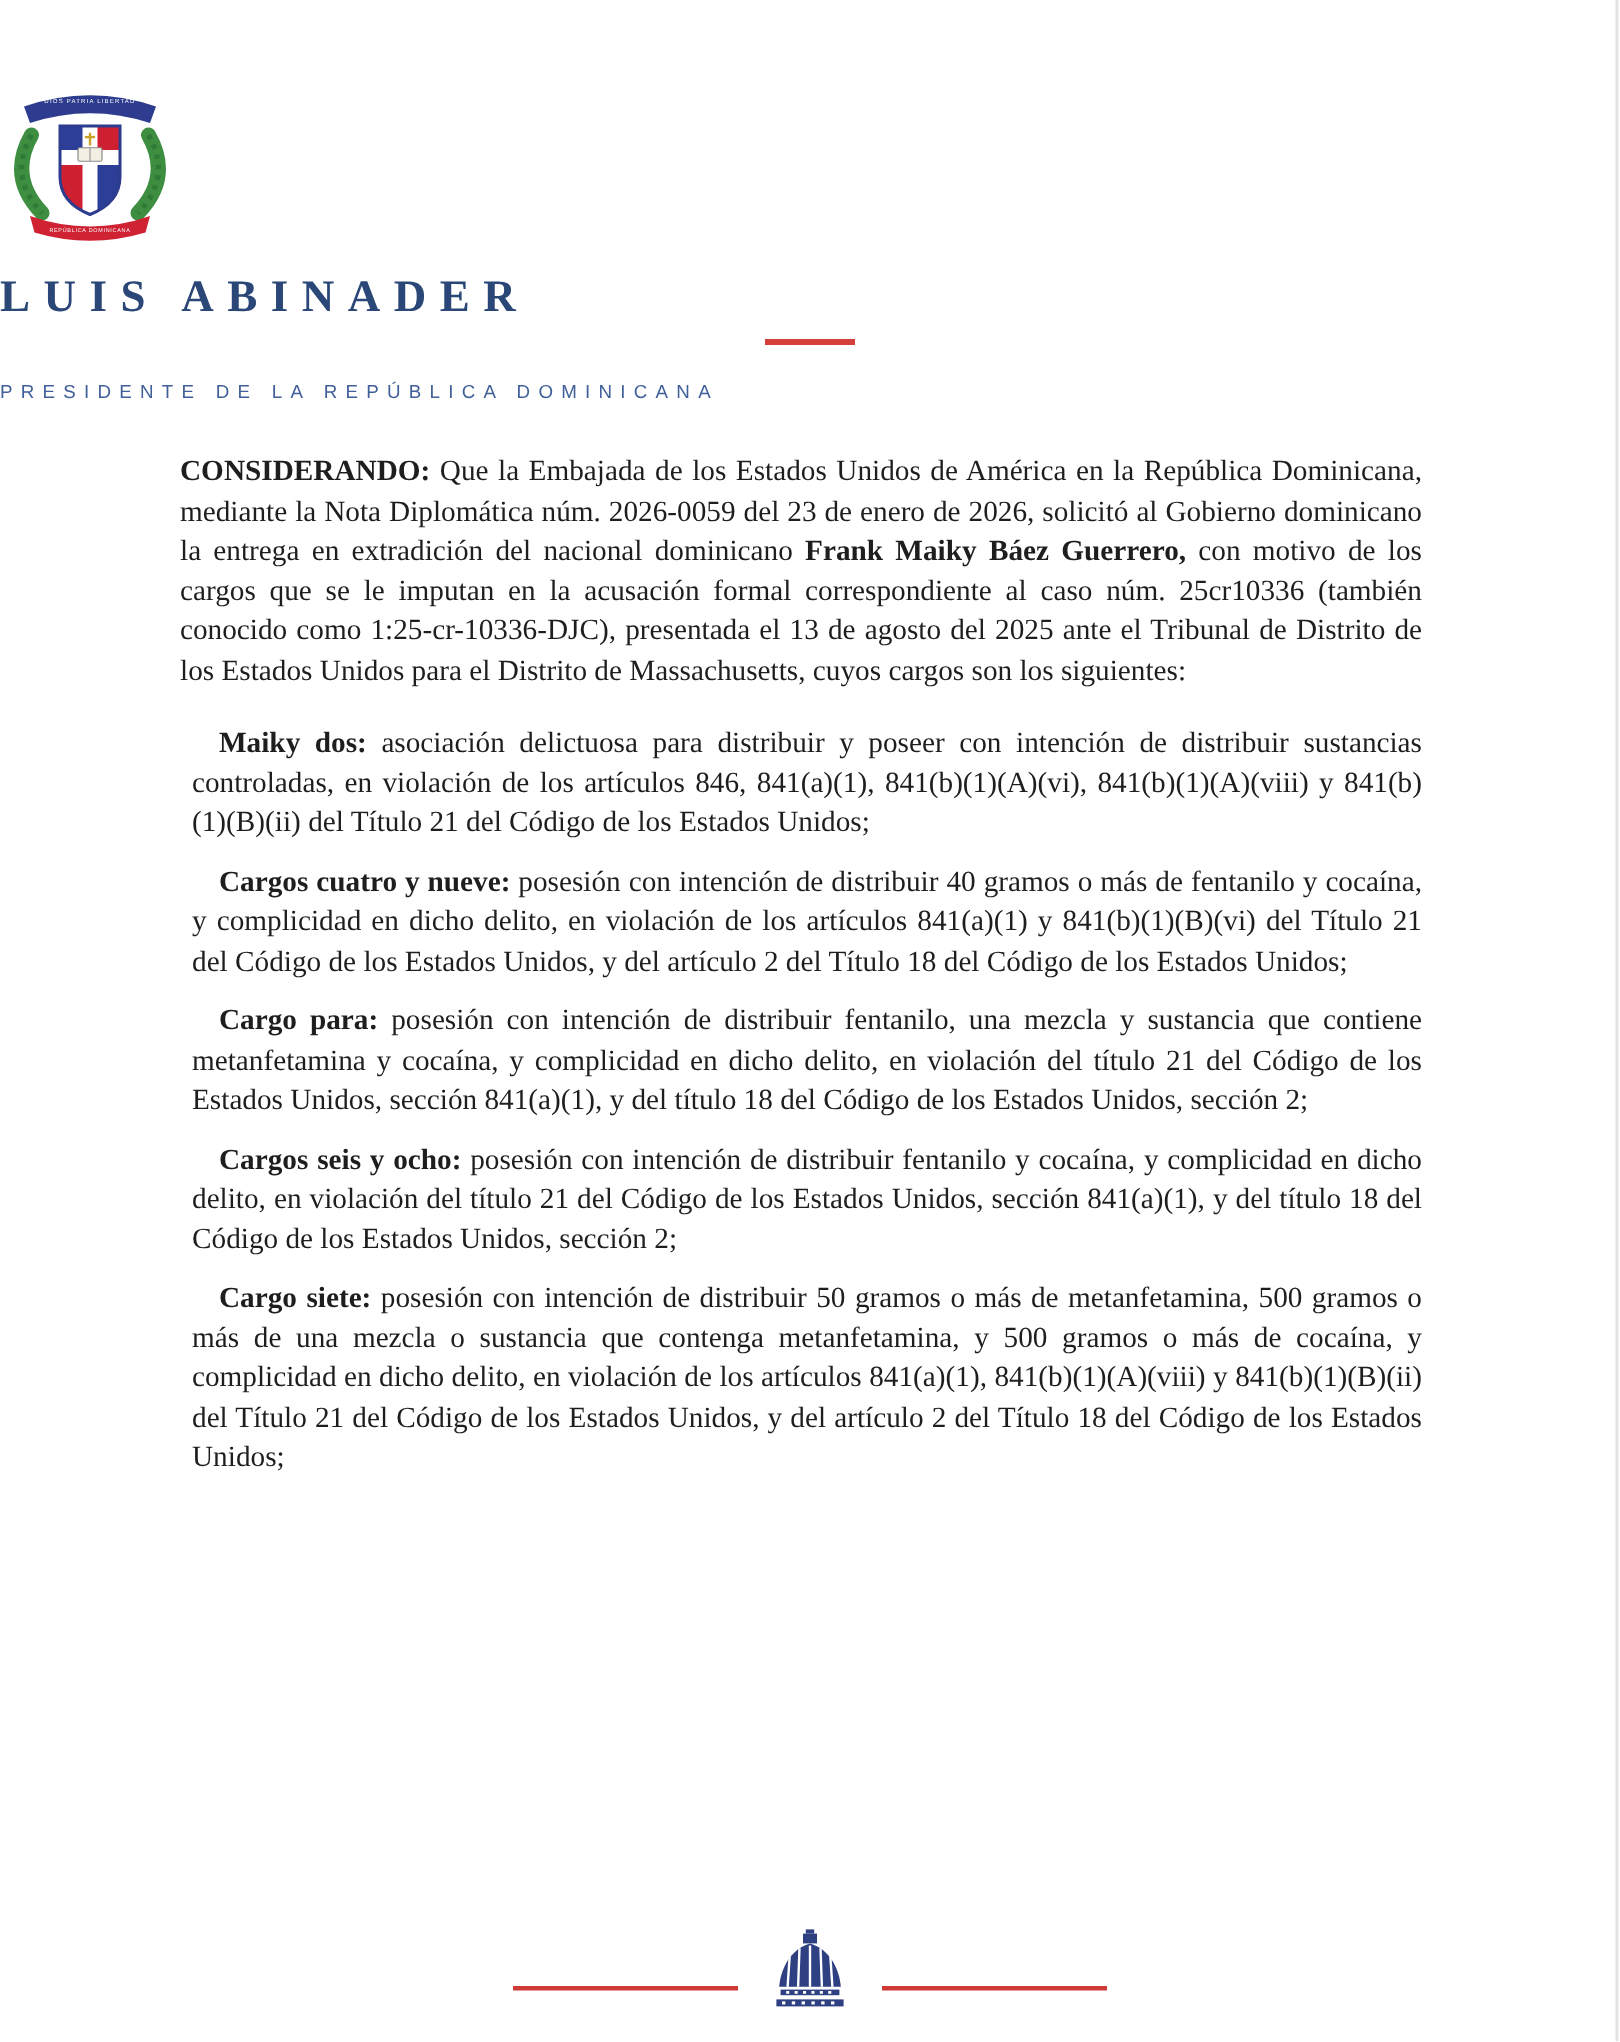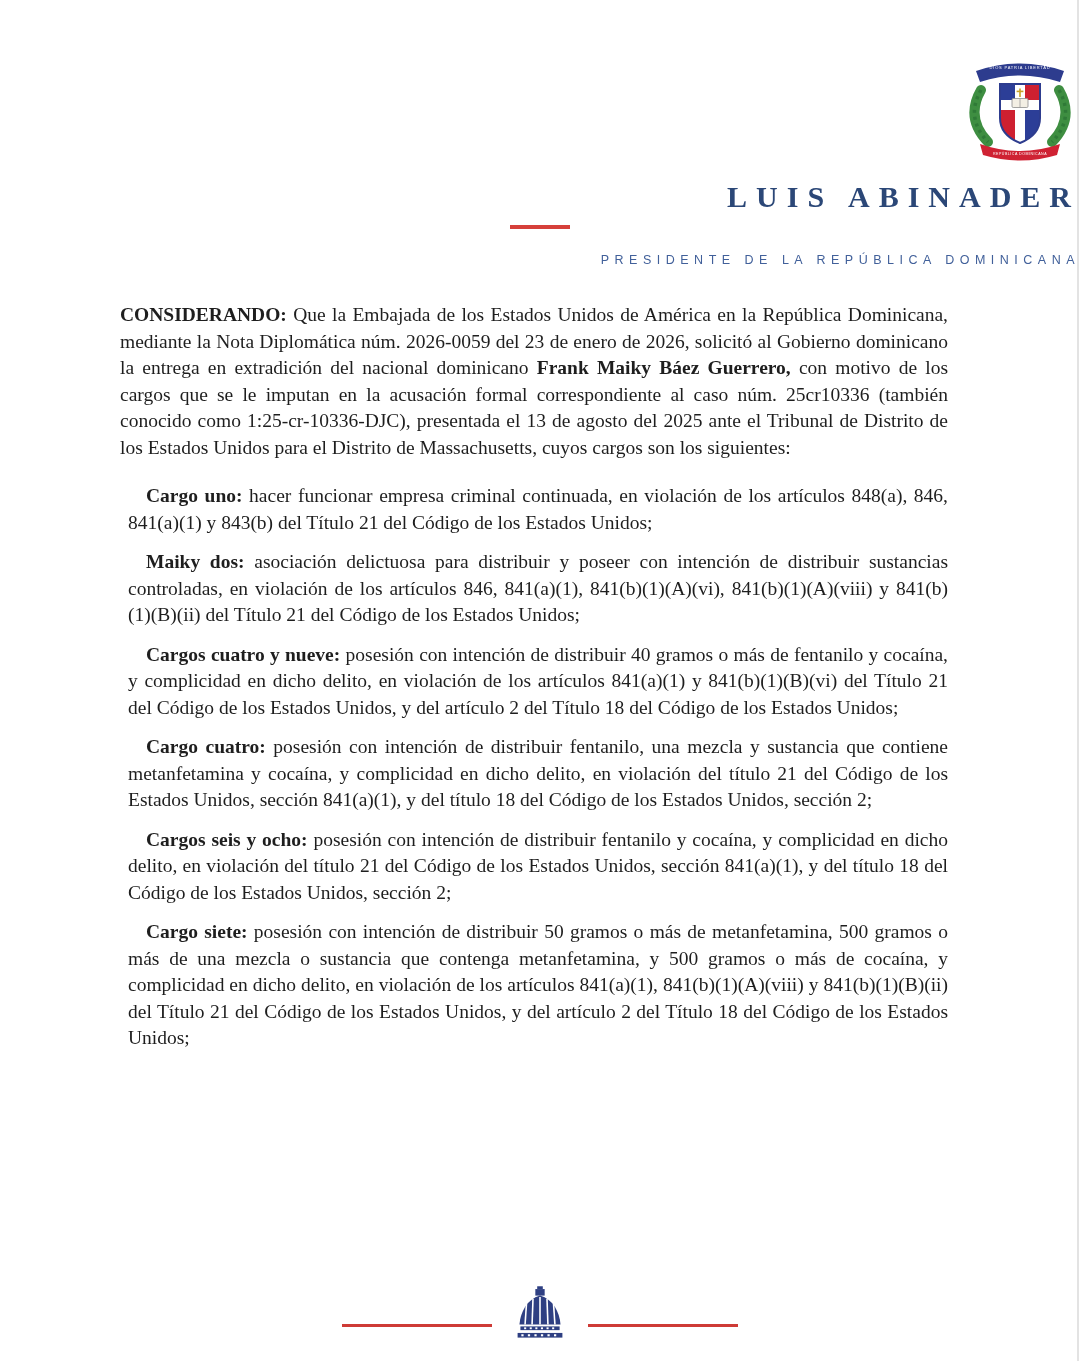--- a/index.html
+++ b/index.html
@@ -9,21 +9,21 @@
     background:#ffffff;
     font-family:"Liberation Serif", serif;
     position:relative;
     overflow:hidden;
   }
   .scan-edge {
     position:absolute; right:1px; top:0; bottom:0; width:2px;
     background:#d9d9d9; opacity:.75;
   }
   
-  .header { position:absolute; top:0; left:0; right:0; text-align:right; }
+  .header { position:absolute; top:0; left:0; right:0; text-align:left; }
   .coa { width:120px; height:112px; margin-top:52px; }
   .president-name {
     margin-top:12px;
     font-size:30px; letter-spacing:9px;
     color:#2b4777; font-weight:600;
   }
   .red-divider {
     width:60px; height:4px; background:#d6403a;
     margin:11px auto 13px auto;
   }
@@ -103,24 +103,23 @@
   </svg>
 
   <div class="president-name">LUIS ABINADER</div>
   <div class="red-divider"></div>
   <div class="president-title">PRESIDENTE DE LA REPÚBLICA DOMINICANA</div>
 </div>
 
 <div class="content">
   <div>
       <p class="para main"><span class="b">CONSIDERANDO: </span><span>Que la Embajada de los Estados Unidos de América en la República Dominicana, mediante la Nota Diplomática núm. 2026-0059 del 23 de enero de 2026, solicitó al Gobierno dominicano la entrega en extradición del nacional dominicano </span><span class="b">Frank Maiky Báez Guerrero,</span><span> con motivo de los cargos que se le imputan en la acusación formal correspondiente al caso núm. 25cr10336 (también conocido como 1:25-cr-10336-DJC), presentada el 13 de agosto del 2025 ante el Tribunal de Distrito de los Estados Unidos para el Distrito de Massachusetts, cuyos cargos son los siguientes:</span></p>
-      <p class="para cargo"><span class="b">Cargo uno: </span><span>hacer funcionar empresa criminal continuada, en violación de los artículos 848(a), 846, 841(a)(1) y 843(b) del Título 21 del Código de los Estados Unidos;</span></p>
       <p class="para cargo"><span class="b">Maiky dos: </span><span>asociación delictuosa para distribuir y poseer con intención de distribuir sustancias controladas, en violación de los artículos 846, 841(a)(1), 841(b)(1)(A)(vi), 841(b)(1)(A)(viii) y 841(b)(1)(B)(ii) del Título 21 del Código de los Estados Unidos;</span></p>
       <p class="para cargo"><span class="b">Cargos cuatro y nueve: </span><span>posesión con intención de distribuir 40 gramos o más de fentanilo y cocaína, y complicidad en dicho delito, en violación de los artículos 841(a)(1) y 841(b)(1)(B)(vi) del Título 21 del Código de los Estados Unidos, y del artículo 2 del Título 18 del Código de los Estados Unidos;</span></p>
-      <p class="para cargo"><span class="b">Cargo cuatro: </span><span>posesión con intención de distribuir fentanilo, una mezcla y sustancia que contiene metanfetamina y cocaína, y complicidad en dicho delito, en violación del título 21 del Código de los Estados Unidos, sección 841(a)(1), y del título 18 del Código de los Estados Unidos, sección 2;</span></p>
+      <p class="para cargo"><span class="b">Cargo para: </span><span>posesión con intención de distribuir fentanilo, una mezcla y sustancia que contiene metanfetamina y cocaína, y complicidad en dicho delito, en violación del título 21 del Código de los Estados Unidos, sección 841(a)(1), y del título 18 del Código de los Estados Unidos, sección 2;</span></p>
       <p class="para cargo"><span class="b">Cargos seis y ocho: </span><span>posesión con intención de distribuir fentanilo y cocaína, y complicidad en dicho delito, en violación del título 21 del Código de los Estados Unidos, sección 841(a)(1), y del título 18 del Código de los Estados Unidos, sección 2;</span></p>
       <p class="para cargo"><span class="b">Cargo siete: </span><span>posesión con intención de distribuir 50 gramos o más de metanfetamina, 500 gramos o más de una mezcla o sustancia que contenga metanfetamina, y 500 gramos o más de cocaína, y complicidad en dicho delito, en violación de los artículos 841(a)(1), 841(b)(1)(A)(viii) y 841(b)(1)(B)(ii) del Título 21 del Código de los Estados Unidos, y del artículo 2 del Título 18 del Código de los Estados Unidos;</span></p>
     </div>
 </div>
 
 <div class="footer">
   <div class="red-line"></div>
   <svg class="dome" viewBox="0 0 60 68" aria-hidden="true">
     <rect x="27" y="0" width="6" height="3" fill="#2e3f82"></rect>
     <rect x="25" y="3" width="10" height="7" fill="#2e3f82"></rect>

